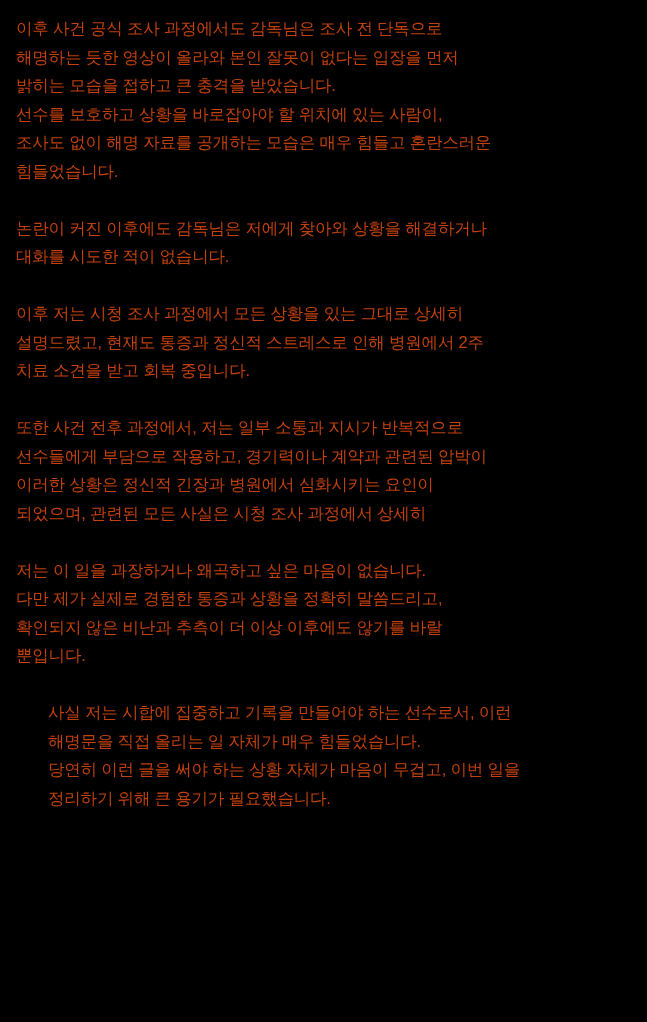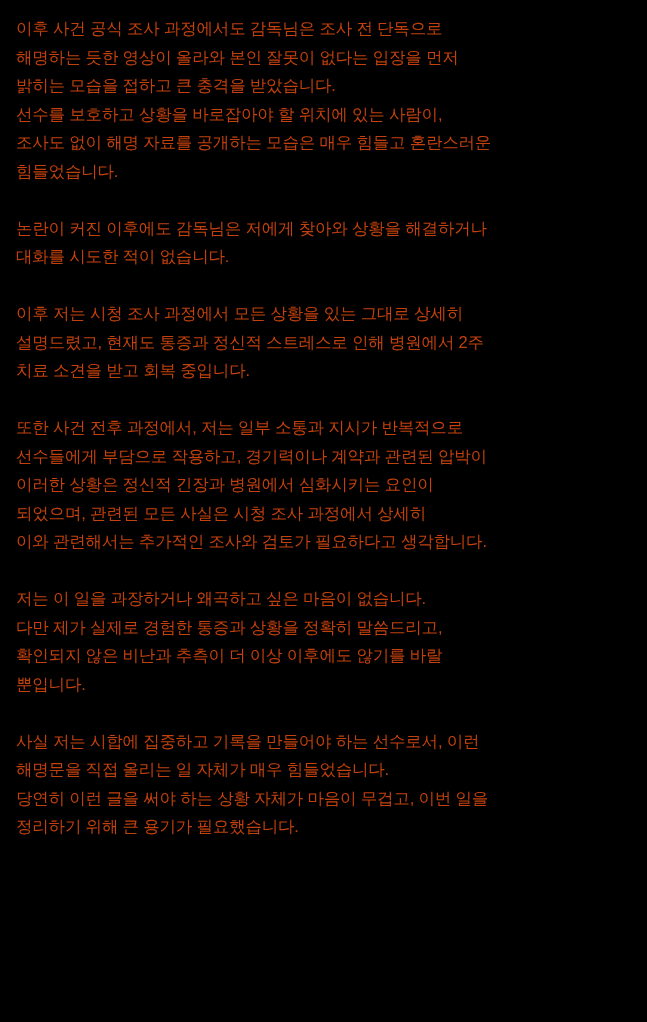--- a/index.html
+++ b/index.html
@@ -18,20 +18,21 @@
     font-size: 16.5px;
     line-height: 28.5px;
     letter-spacing: -0.2px;
     white-space: normal;
   }
   .para {
     margin: 0 0 28.5px 0;
   }
   .para:last-child {
     margin-bottom: 0;
+    margin-left: 32px;
   }
   .line {
     display: block;
     white-space: pre;
   }
 </style>
 </head>
 <body>
 
 <div class="statement">
@@ -54,21 +55,20 @@
     <span class="line">이후 저는 시청 조사 과정에서 모든 상황을 있는 그대로 상세히</span>
     <span class="line">설명드렸고, 현재도 통증과 정신적 스트레스로 인해 병원에서 2주</span>
     <span class="line">치료 소견을 받고 회복 중입니다.</span>
   </div>
 
   <div class="para">
     <span class="line">또한 사건 전후 과정에서, 저는 일부 소통과 지시가 반복적으로</span>
     <span class="line">선수들에게 부담으로 작용하고, 경기력이나 계약과 관련된 압박이</span>
     <span class="line">이러한 상황은 정신적 긴장과 병원에서 심화시키는 요인이</span>
     <span class="line">되었으며, 관련된 모든 사실은 시청 조사 과정에서 상세히</span>
-    <span class="line">이와 관련해서는 추가적인 조사와 검토가 필요하다고 생각합니다.</span>
   </div>
 
   <div class="para">
     <span class="line">저는 이 일을 과장하거나 왜곡하고 싶은 마음이 없습니다.</span>
     <span class="line">다만 제가 실제로 경험한 통증과 상황을 정확히 말씀드리고,</span>
     <span class="line">확인되지 않은 비난과 추측이 더 이상 이후에도 않기를 바랄</span>
     <span class="line">뿐입니다.</span>
   </div>
 
   <div class="para">

